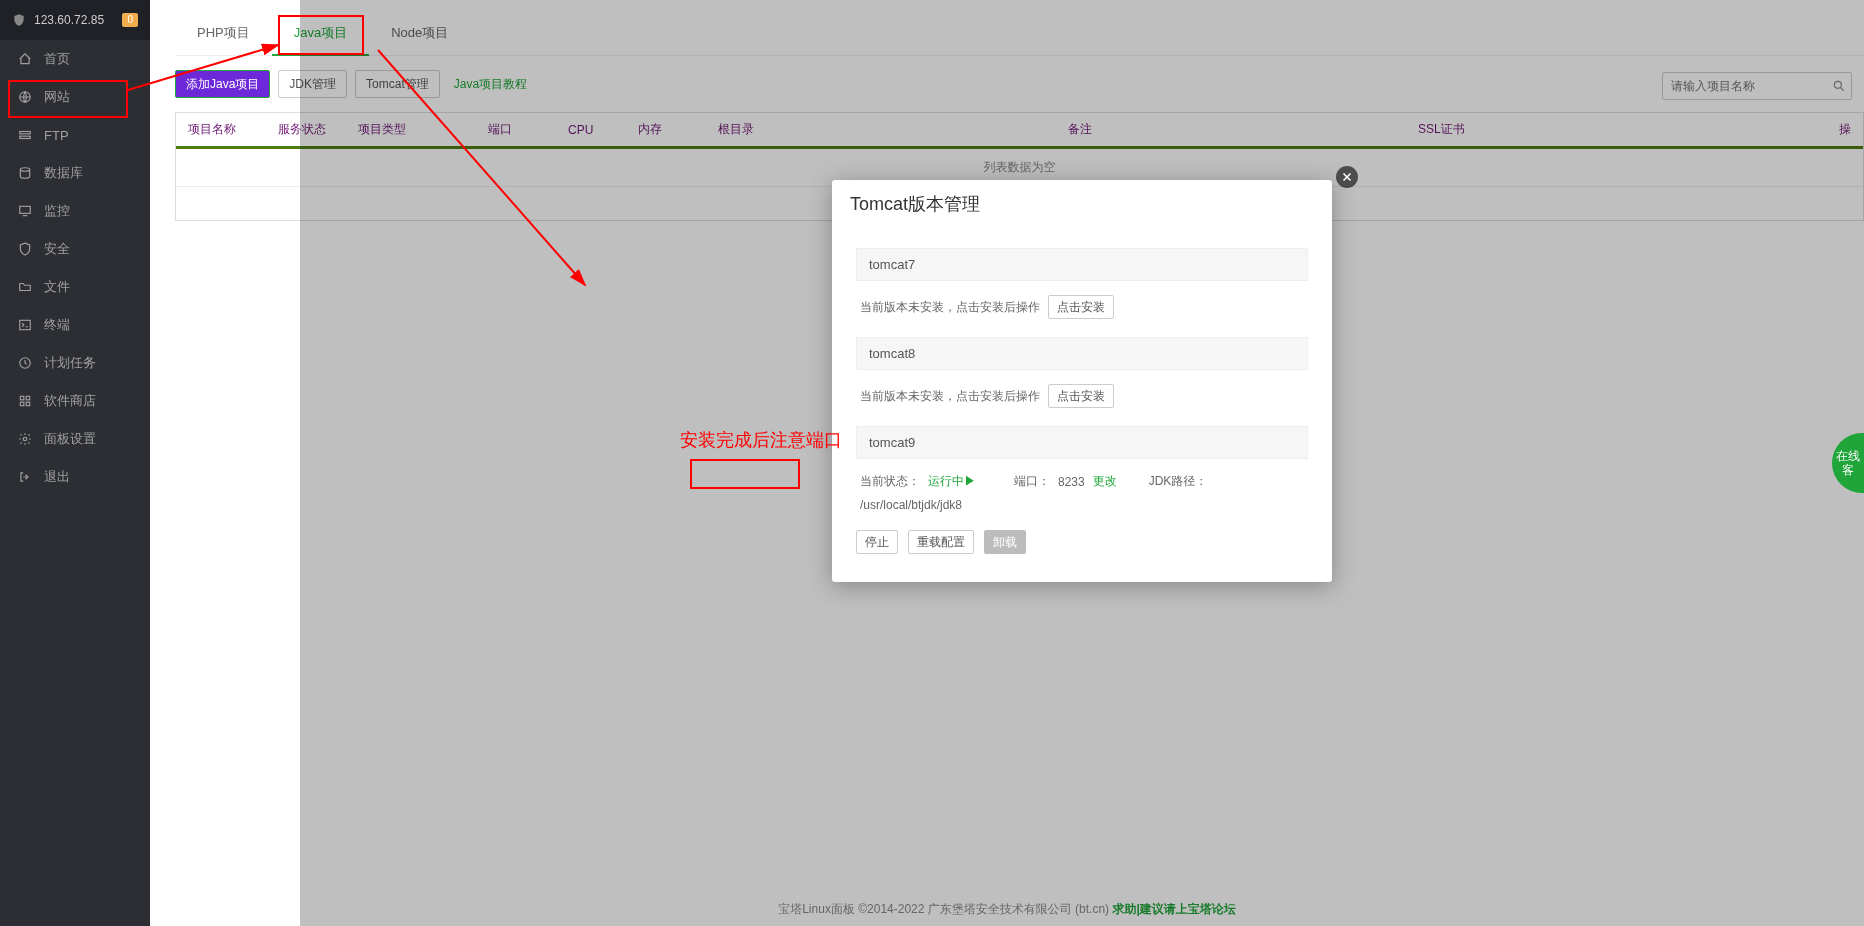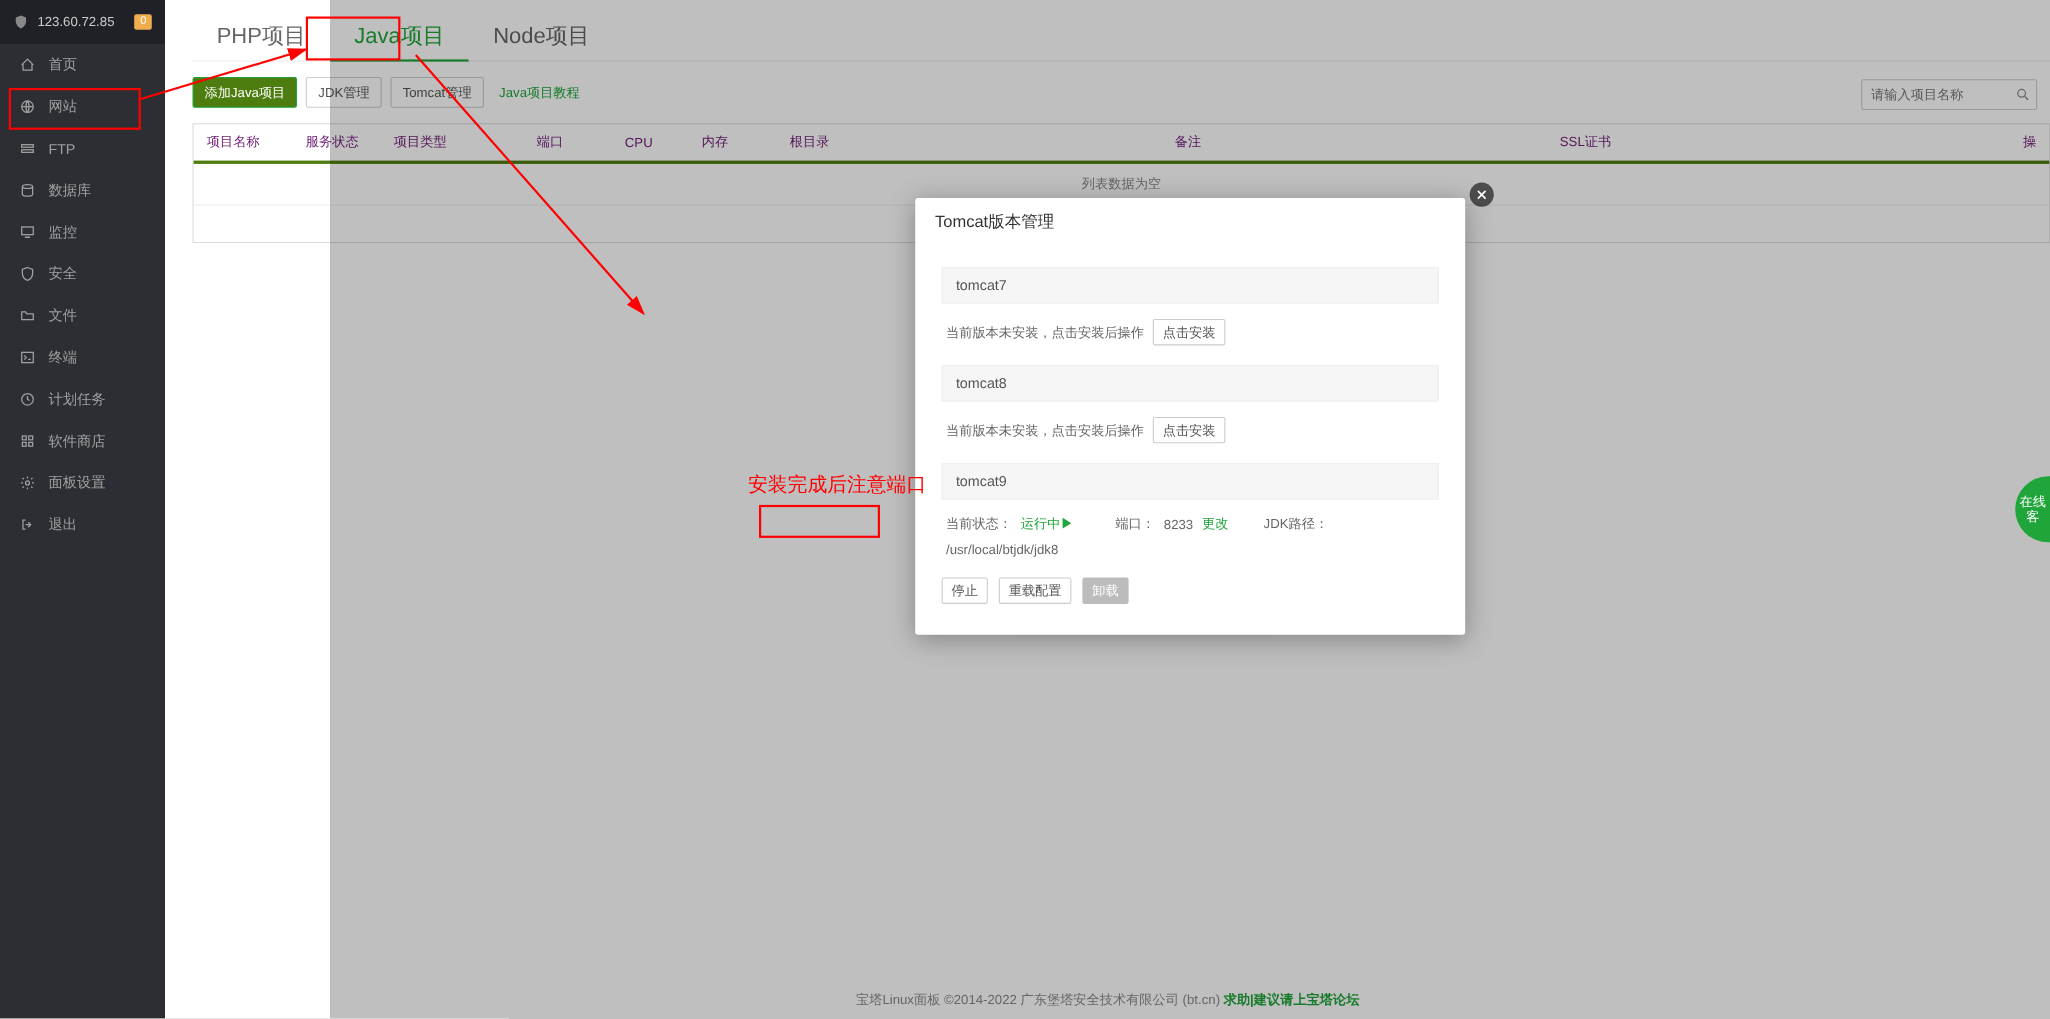--- a/index.html
+++ b/index.html
@@ -10,43 +10,43 @@
 .sidebar-header .shield { width: 14px; height: 14px; margin-right: 8px; }
 .sidebar-header .ip { color: #ccc; flex: 1; }
 .sidebar-header .badge { background: #f0ad4e; color: #fff; padding: 0 5px; border-radius: 2px; font-size: 10px; line-height: 14px; }
 .sidebar-item { height: 38px; display: flex; align-items: center; padding: 0 16px; cursor: pointer; color: #a0a0a0; text-align: center; }
 .sidebar-item .icon { width: 18px; margin-right: 10px; display: inline-flex; align-items: center; justify-content: center; }
 .sidebar-item svg { width: 14px; height: 14px; }
 
 .main { position: absolute; left: 150px; top: 0; right: 0; height: 100%; background: #fff; }
 .main-card { position: absolute; left: 25px; top: 10px; right: 0; background: #fff; }
 .tabs { display: flex; border-bottom: 1px solid #eee; padding-left: 0; height: 46px; }
-.tab { padding: 0 22px; height: 46px; line-height: 46px; font-size: 20px; color: #666; cursor: pointer; }
+.tab { padding: 0 22px; height: 46px; line-height: 46px; font-size: 13px; color: #666; cursor: pointer; }
 .tab.active { color: #20a53a; border-bottom: 2px solid #20a53a; }
 .toolbar { display: flex; align-items: center; padding: 14px 0; gap: 8px; }
 .btn { padding: 0 10px; height: 28px; line-height: 26px; font-size: 12px; border: 1px solid #ccc; background: #fff; color: #555; border-radius: 2px; cursor: pointer; }
-.btn-primary { background: #4d7c0f; color: #fff; border-color: #20a53a; }
+.btn-primary { background: #6d28d9; color: #fff; border-color: #20a53a; }
 .link-green { color: #20a53a; font-size: 12px; margin-left: 6px; cursor: pointer; }
 .search-box { position: absolute; right: 12px; top: 62px; }
-.search-box input { width: 160px; height: 28px; padding: 0 26px 0 8px; border: 1px solid #ccc; font-size: 12px; border-radius: 2px; }
+.search-box input { width: 190px; height: 28px; padding: 0 26px 0 8px; border: 1px solid #ccc; font-size: 12px; border-radius: 2px; }
 .search-box .search-icon { position: absolute; right: 6px; top: 7px; width: 14px; height: 14px; color: #888; }
 
 .table-wrap { border: 1px solid #ddd; margin-top: 0; }
 .table-head { display: flex; height: 36px; align-items: center; padding: 0 12px; font-size: 12px; color: #701a75; border-bottom: 3px solid #4d7c0f; }
 .table-head span { }
 .table-empty { text-align: center; padding: 10px 0; font-size: 12px; color: #888; }
 .table-foot { text-align: center; font-size: 16px; color: #666; padding: 6px 12px; border-top: 1px solid #eee; }
 
 .footer { position: absolute; bottom: 8px; left: 0; right: 0; text-align: center; font-size: 12px; color: #888; }
 .footer a { color: #20a53a; text-decoration: none; font-weight: bold; }
 
 .overlay { position: absolute; left: 150px; top: 0; right: 0; height: 100%; background: rgba(0,0,0,0.25); }
 .modal { position: absolute; width: 500px; left: 50%; top: 180px; margin-left: -250px; background: #fff; border-radius: 3px; box-shadow: 0 4px 24px rgba(0,0,0,0.3); }
 .modal-close { position: absolute; right: -26px; top: -14px; width: 22px; height: 22px; background: rgba(0,0,0,0.6); border-radius: 50%; color: #fff; display: flex; align-items: center; justify-content: center; cursor: pointer; font-size: 14px; }
-.modal-title { padding: 12px 18px; font-size: 15px; color: #333; }
+.modal-title { padding: 12px 18px; font-size: 18px; color: #333; }
 .modal-body { padding: 10px 24px 28px 24px; }
 .ver-block { margin-top: 10px; }
 .ver-head { background: #f6f6f6; padding: 8px 12px; font-size: 13px; color: #555; border: 1px solid #eee; }
 .ver-body { padding: 14px 4px 8px 4px; font-size: 12px; color: #666; display: flex; align-items: center; gap: 8px; flex-wrap: wrap; }
 .small-btn { padding: 0 8px; height: 24px; line-height: 22px; font-size: 12px; border: 1px solid #ccc; background: #fff; border-radius: 2px; cursor: pointer; color:#555;}
 .small-btn.disabled { background: #bcbcbc; color: #fff; border-color: #bcbcbc; cursor: default; }
 .running { color: #20a53a; }
 .change-link { color: #20a53a; cursor: pointer; }
 .ver-actions { margin-top: 10px; display: flex; gap: 10px; }
 

